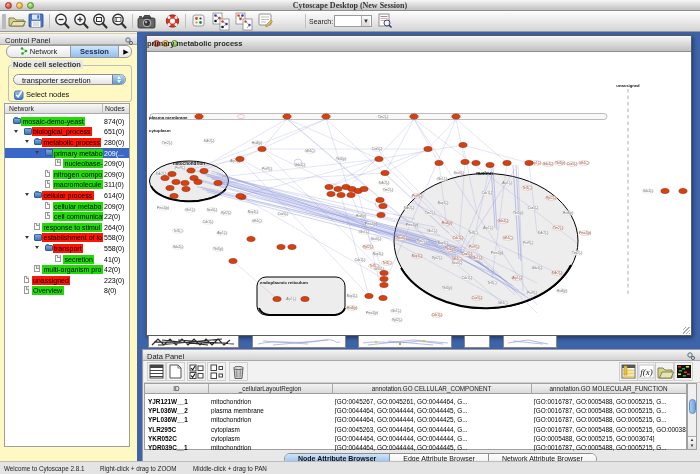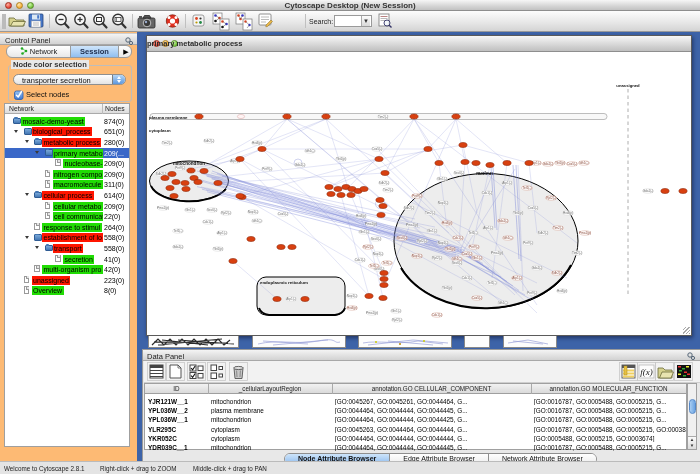--- a/index.html
+++ b/index.html
@@ -4,21 +4,21 @@
 <style>
 * { margin:0; padding:0; box-sizing:border-box; }
 html,body { width:700px; height:474px; overflow:hidden; }
 body { font-family:"Liberation Sans", sans-serif; background:#e8e8e8; position:relative; }
 #app { position:absolute; left:0; top:0; width:700px; height:474px; }
 .abs { position:absolute; }
 
 
 #titlebar { left:0; top:0; width:700px; height:11px;
   background:linear-gradient(#f6f6f6,#d0d0d0 70%,#c2c2c2);
-  border-bottom:1px solid #8e8e8e; }
+  border-bottom:1px solid #8e8e8e;font-family:Liberation Serif, serif; }
 #titlebar .title { position:absolute; left:0; right:0; top:1px; text-align:center;
   font-size:8px; font-weight:bold; color:#333; }
 .light { position:absolute; top:2px; width:7px; height:7px; border-radius:50%; }
 #titlebar .r { left:5px;  background:radial-gradient(circle at 35% 30%, #ff9a8a, #ec4internal 60%, #d43a2a); background:radial-gradient(circle at 35% 30%, #ffb0a0, #e8493a 65%, #c03225); border:0.5px solid #a03020;}
 #titlebar .y { left:16px; background:radial-gradient(circle at 35% 30%, #ffe9b0, #f6b03c 65%, #d89a28); border:0.5px solid #b08020;}
 #titlebar .g { left:27px; background:radial-gradient(circle at 35% 30%, #d2f6b0, #7cc844 65%, #58a830); border:0.5px solid #568a28;}
 
 
 #toolbar { left:0; top:11px; width:700px; height:21px;
   background:linear-gradient(#fdfdfd,#e8e8e8 55%,#d4d4d4);
@@ -30,21 +30,21 @@
 #searchbox { position:absolute; left:334px; top:4px; width:38px; height:12px;
   background:#fff; border:1px solid #9a9a9a; }
 #searcharrow { position:absolute; right:1px; top:0px; width:9px; height:10px;
   background:linear-gradient(#fcfcfc,#d8d8d8); border-left:1px solid #aaa;
   font-size:6px; color:#333; text-align:center; line-height:10px; }
 
 
 #desktop { left:137px; top:32px; width:563px; height:429px; background:#3d63a8; }
 
 
-#cp { left:0; top:32px; width:137px; height:429px; background:#fdba74; }
+#cp { left:0; top:32px; width:137px; height:429px; background:#fef9c3; }
 #cphead { position:absolute; left:0; top:1px; width:137px; height:12px;
   background:linear-gradient(#f4f4f4,#d2d2d2); border-top:1px solid #cfcfcf; border-bottom:1px solid #a8a8a8; }
 #cphead .t { position:absolute; left:5px; top:2px; font-size:7.5px; color:#222; }
 #cptabs { position:absolute; left:6px; top:13px; width:126px; height:13px;
   background:linear-gradient(#ffffff,#e8e8e8); border:1px solid #9c9c9c; border-radius:6px; overflow:hidden; }
 #tabnet { position:absolute; left:0; top:0; width:63px; height:13px; font-size:7.5px; color:#222; text-align:center; line-height:12px; }
 #tabmos { position:absolute; left:63px; top:0; width:49px; height:13px;
   background:linear-gradient(#cfe5fb,#85b8ee); border-left:1px solid #9c9c9c; border-right:1px solid #9c9c9c;
   font-size:7.5px; font-weight:bold; color:#1a2a4a; text-align:center; line-height:12px; }
 #tabarr { position:absolute; left:112px; top:0; width:14px; height:13px; text-align:center; line-height:12px; font-size:7px; color:#000; }
@@ -267,21 +267,21 @@
       <div id="tabnet"><svg style="vertical-align:-1px" width="8" height="8" viewBox="0 0 8 8">
             <circle cx="2" cy="1.5" r="1.3" fill="#2a2"></circle>
             <circle cx="6" cy="4" r="1.3" fill="#2a2"></circle>
             <circle cx="2.5" cy="6.5" r="1.3" fill="#2a2"></circle>
             <path d="M2 1.5L6 4L2.5 6.5" stroke="#2a2" stroke-width="0.6" fill="none"></path>
           </svg> Network</div>
       <div id="tabmos">Session</div>
       <div id="tabarr">▶</div>
     </div>
     <div id="groupbox"></div>
-    <div id="grouplbl">Node color selection</div>
+    <div id="grouplbl">Node cell selection</div>
     <div id="combo">
         <span class="txt">transporter secretion</span>
         <div class="cap"></div>
       </div>
     <svg id="cbxsvg" class="icon" style="left:13.5px;top:57.5px;" width="10" height="10" viewBox="0 0 10 10">
         <defs>
           <linearGradient id="cbg" x1="0" y1="0" x2="0" y2="1">
             <stop offset="0" stop-color="#9cc5f2"></stop>
             <stop offset="1" stop-color="#3a74d0"></stop>
           </linearGradient>

